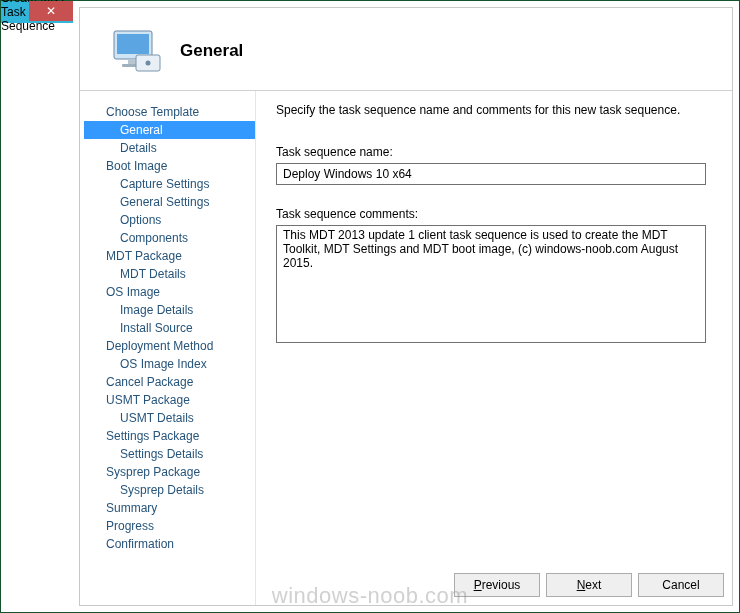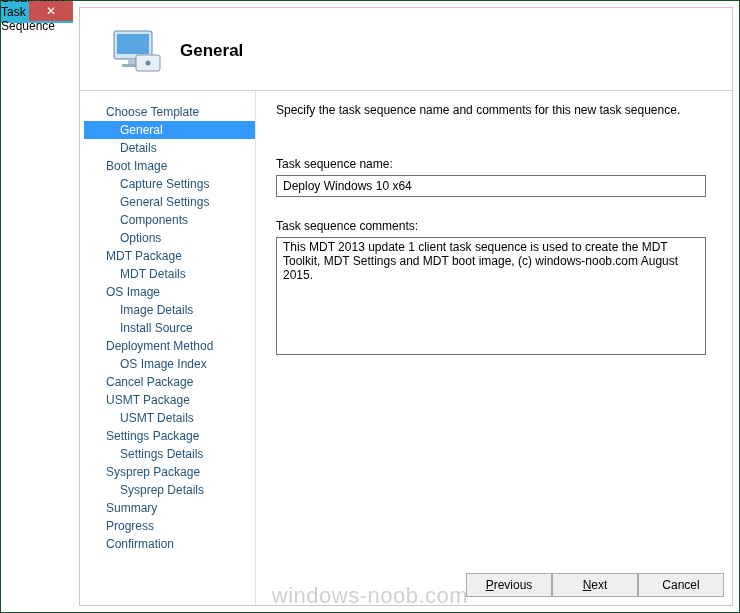--- a/index.html
+++ b/index.html
@@ -104,21 +104,21 @@
       background: #3399ff;
       color: #fff;
     }
     .content {
       flex: 1;
       padding: 12px 26px 0 20px;
       border-left: 1px solid #e5e5e5;
       position: relative;
     }
     .instruction {
-      margin-bottom: 40px;
+      margin-bottom: 28px;
     }
     .fld-label {
       margin-bottom: 4px;
     }
     .text-input {
       width: 430px;
       height: 22px;
       border: 1px solid #707070;
       padding: 6px 6px;
       font-family: inherit;
@@ -132,20 +132,21 @@
       font-family: inherit;
       font-size: 12px;
       resize: none;
     }
     .spacer-20 { height: 22px; }
     .button-row {
       position: absolute;
       right: 8px;
       bottom: 8px;
       display: flex;
+      gap: 6px;
     }
     .btn {
       min-width: 86px;
       height: 24px;
       background: #efefef;
       border: 1px solid #acacac;
       font-family: inherit;
       font-size: 12px;
       cursor: pointer;
       padding: 0 12px;
@@ -194,22 +195,22 @@
 
     <div class="body-area">
 
       <div class="sidebar" id="sidebar">
           <div class="nav-item top">Choose Template</div>
           <div class="nav-item sub selected">General</div>
           <div class="nav-item sub">Details</div>
           <div class="nav-item top">Boot Image</div>
           <div class="nav-item sub">Capture Settings</div>
           <div class="nav-item sub">General Settings</div>
+          <div class="nav-item sub">Options</div>
           <div class="nav-item sub">Components</div>
-          <div class="nav-item sub">Options</div>
           <div class="nav-item top">MDT Package</div>
           <div class="nav-item sub">MDT Details</div>
           <div class="nav-item top">OS Image</div>
           <div class="nav-item sub">Image Details</div>
           <div class="nav-item sub">Install Source</div>
           <div class="nav-item top">Deployment Method</div>
           <div class="nav-item sub">OS Image Index</div>
           <div class="nav-item top">Cancel Package</div>
           <div class="nav-item top">USMT Package</div>
           <div class="nav-item sub">USMT Details</div>

